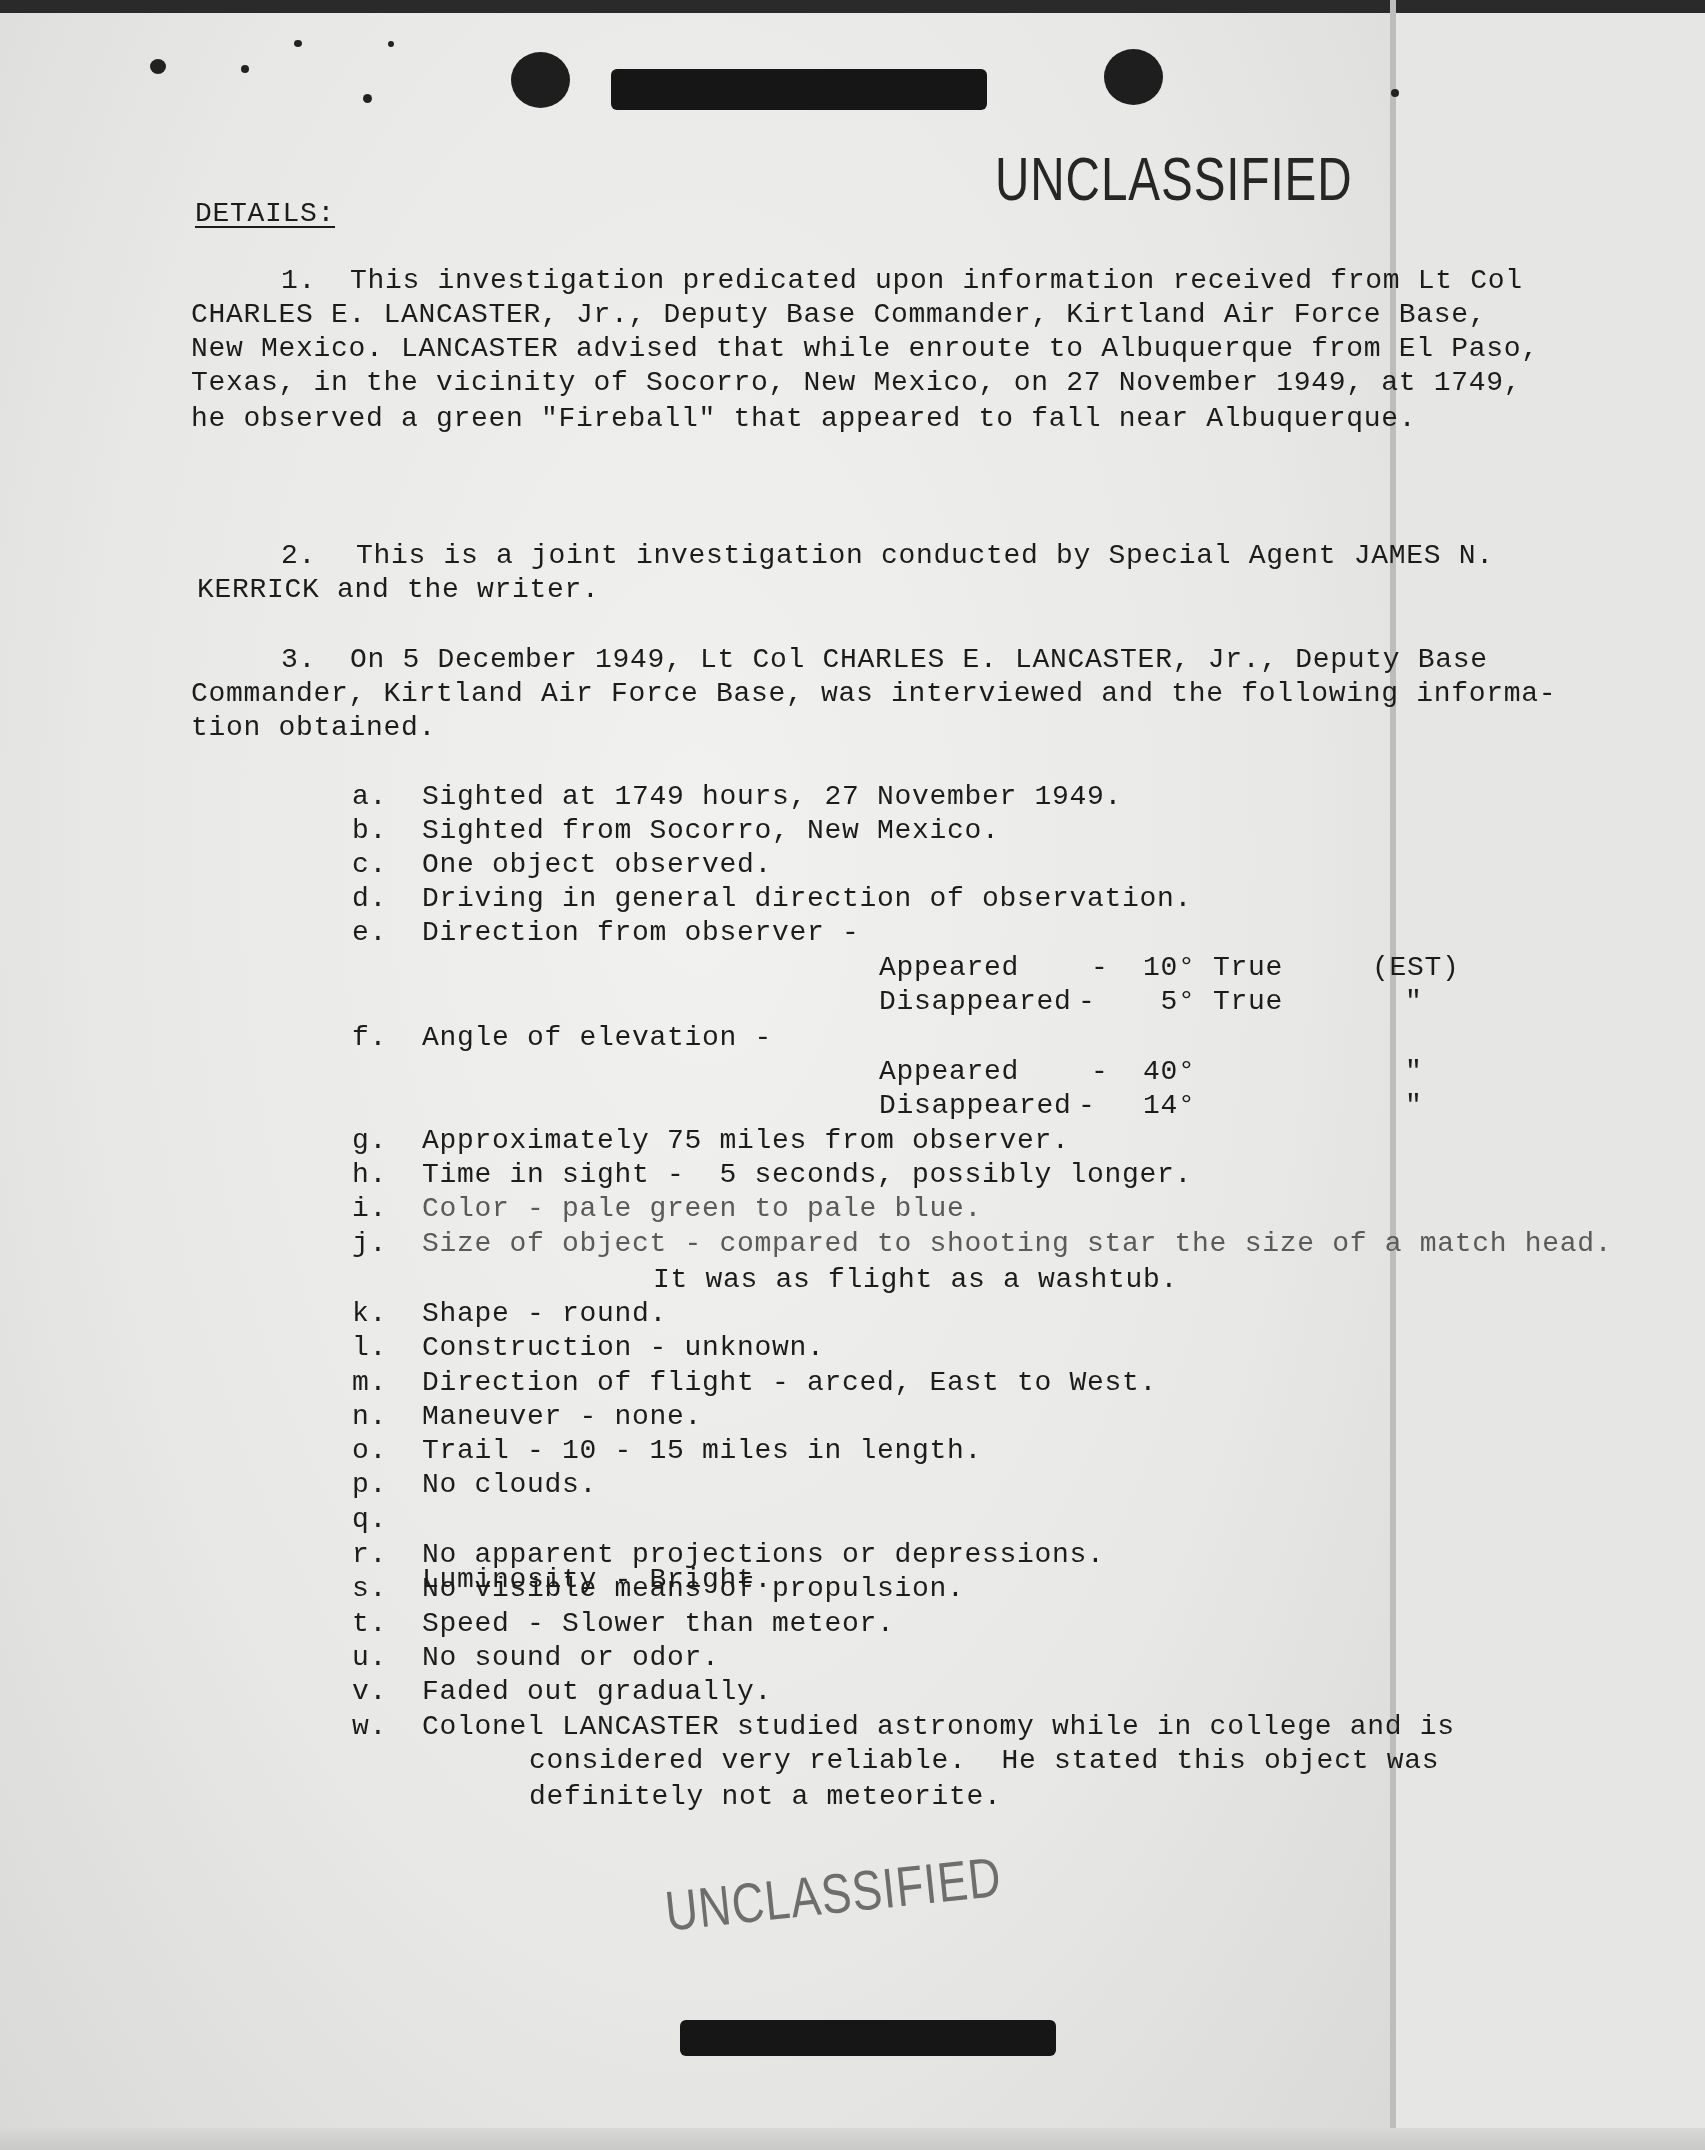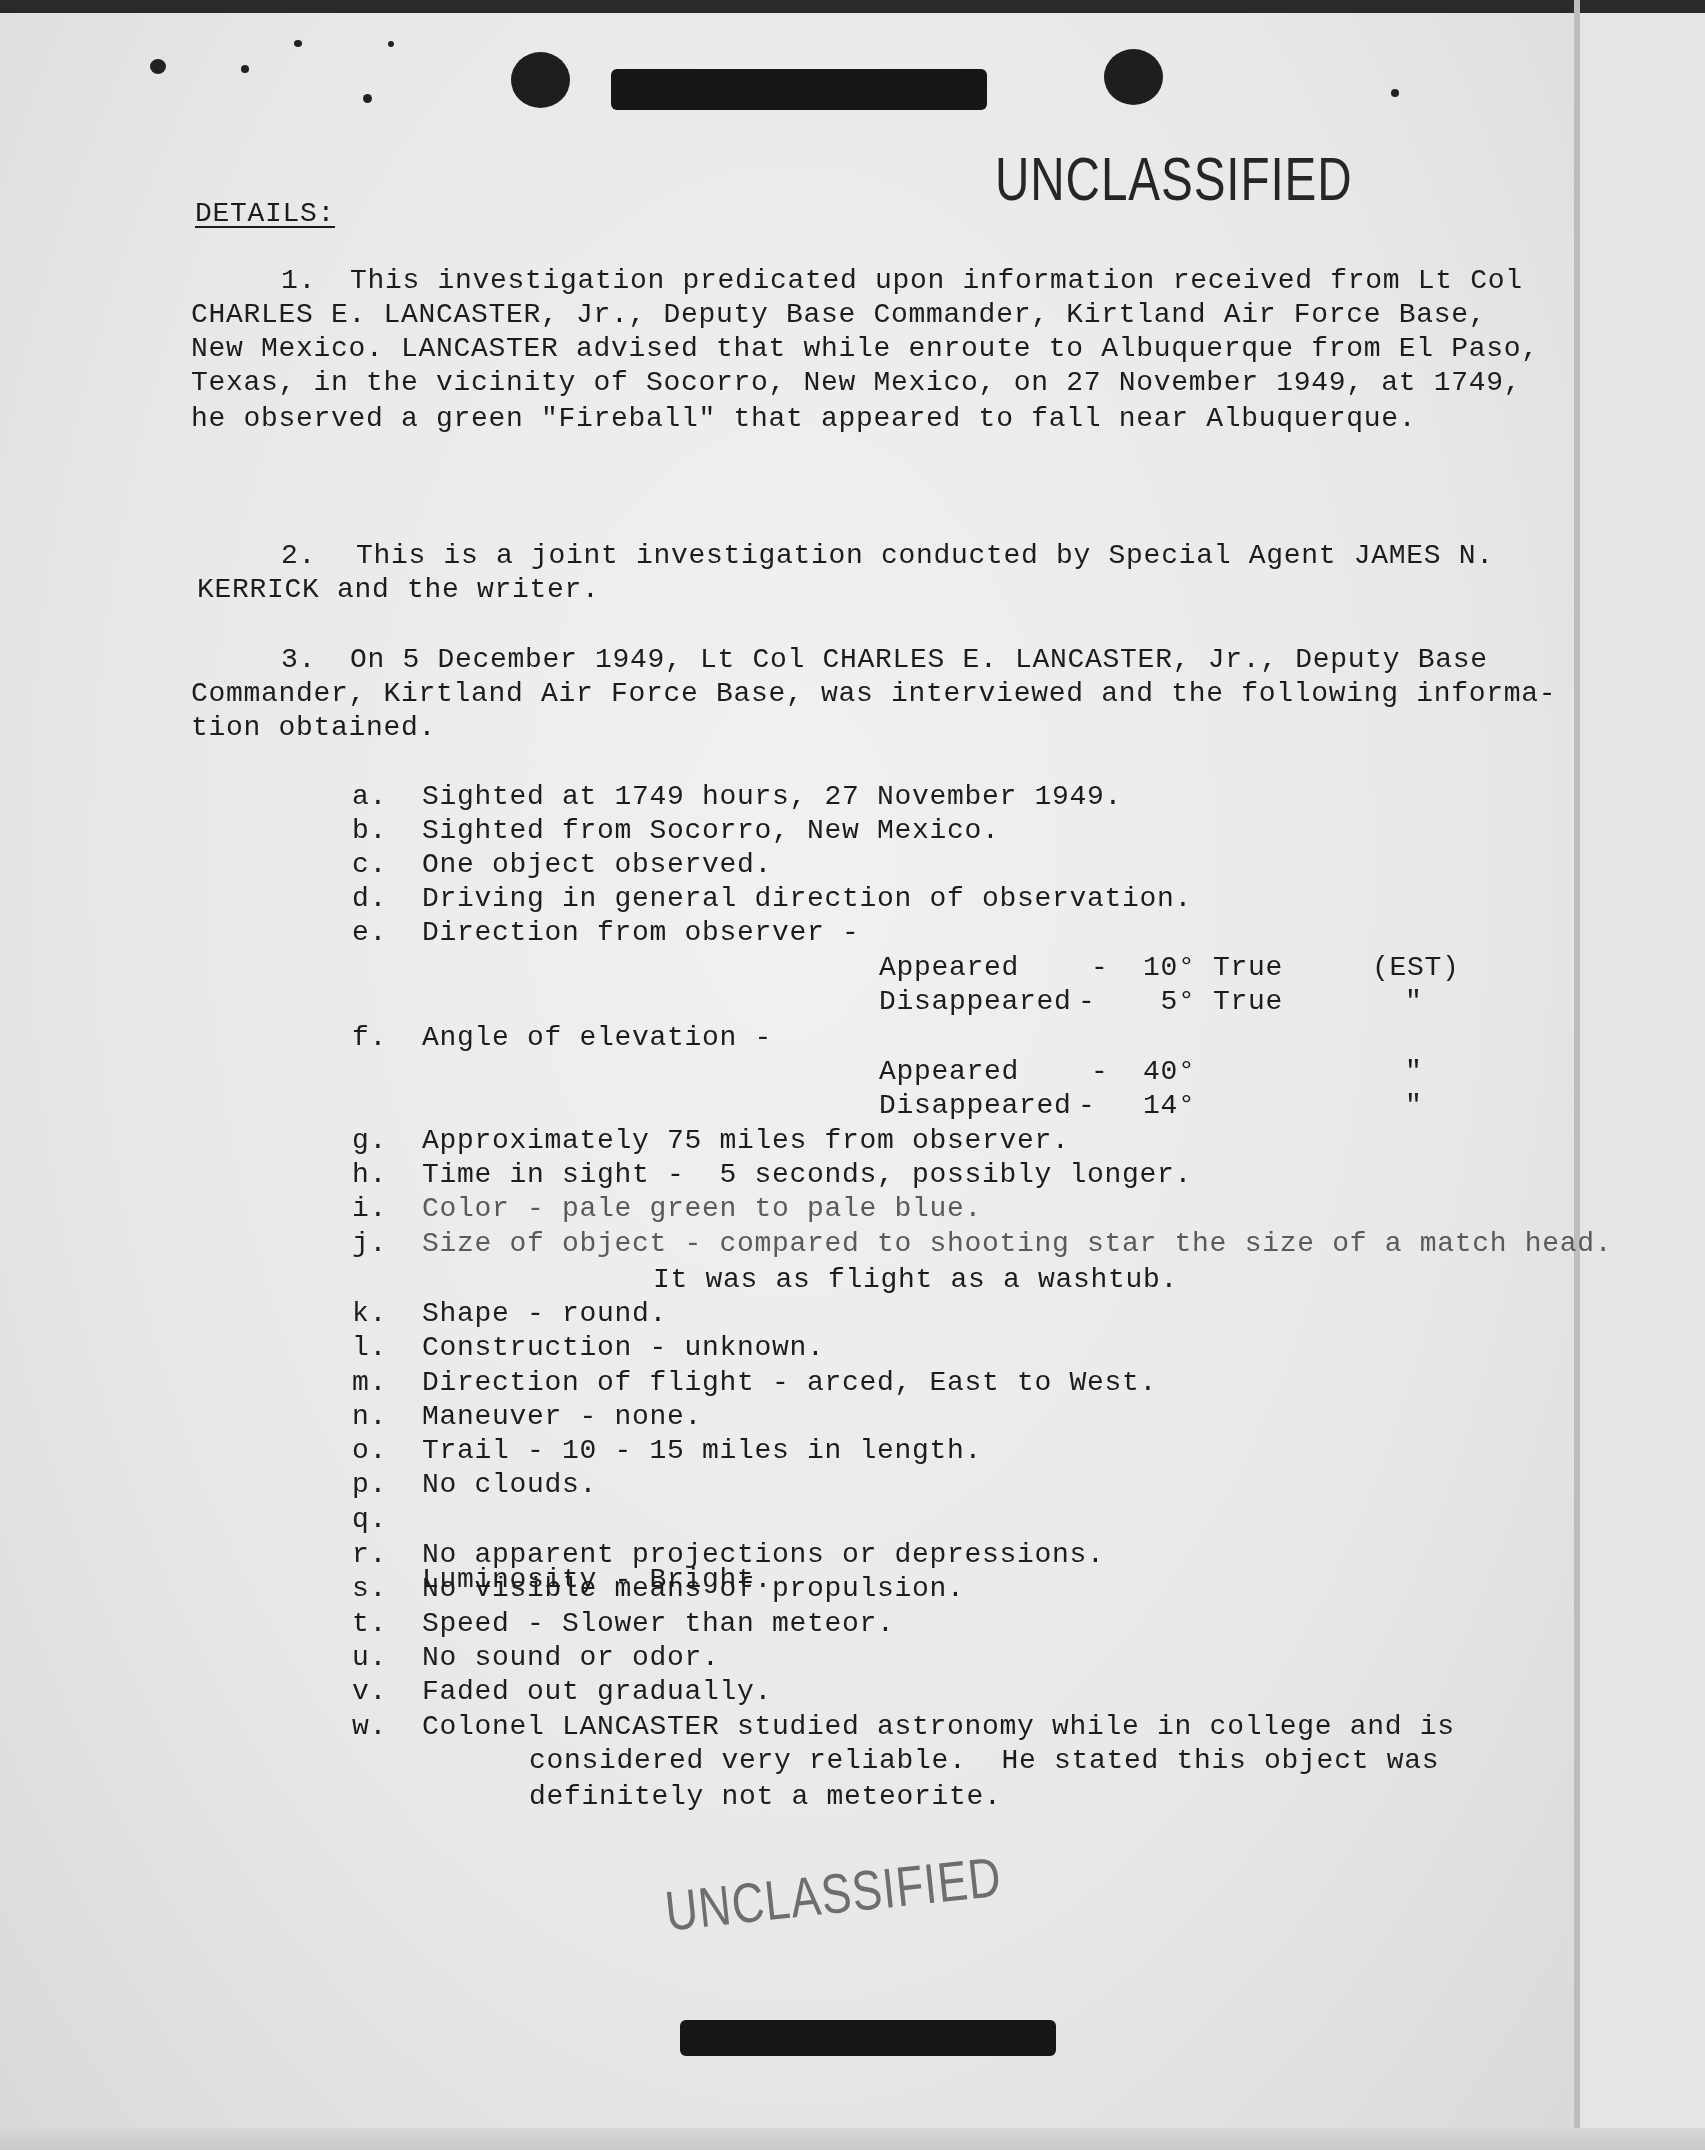--- a/index.html
+++ b/index.html
@@ -3,21 +3,21 @@
 <meta charset="utf-8">
 <style>
   html, body { margin: 0; padding: 0; }
   body {
     width: 1706px; height: 2151px; position: relative; overflow: hidden;
     background: #e6e6e4;
     font-family: "Liberation Mono", "DejaVu Sans Mono", monospace;
     color: #1c1c1c;
   }
   .page {
-    position: absolute; left: 0; top: 0; width: 1580px; height: 2151px;
+    position: absolute; left: 0; top: 0; width: 1396px; height: 2151px;
     background: radial-gradient(ellipse at 50% 40%, #f1f1ef 0%, #e8e8e6 60%, #d9d9d7 100%);
   }
   .topbar { position: absolute; left: 0; top: 0; width: 1706px; height: 13px; background: #2a2a2a; }
   .rightedge { position: absolute; right: 0; top: 0; width: 5.9px; height: 2151px; background: #bdbdbb; }
   .bottomedge { position: absolute; left: 0; bottom: 0; width: 1706px; height: 23.5px; background: linear-gradient(#d8d8d6, #c8c8c6); }
   .hole { position: absolute; width: 59px; height: 56px; border-radius: 50%; background: #1e1e1e; }
   .redact { position: absolute; background: #161616; border-radius: 5.9px; }
   .speck { position: absolute; background: #222; border-radius: 50%; }
   .stamp {
     position: absolute; font-family: "Liberation Sans", "DejaVu Sans", sans-serif;

